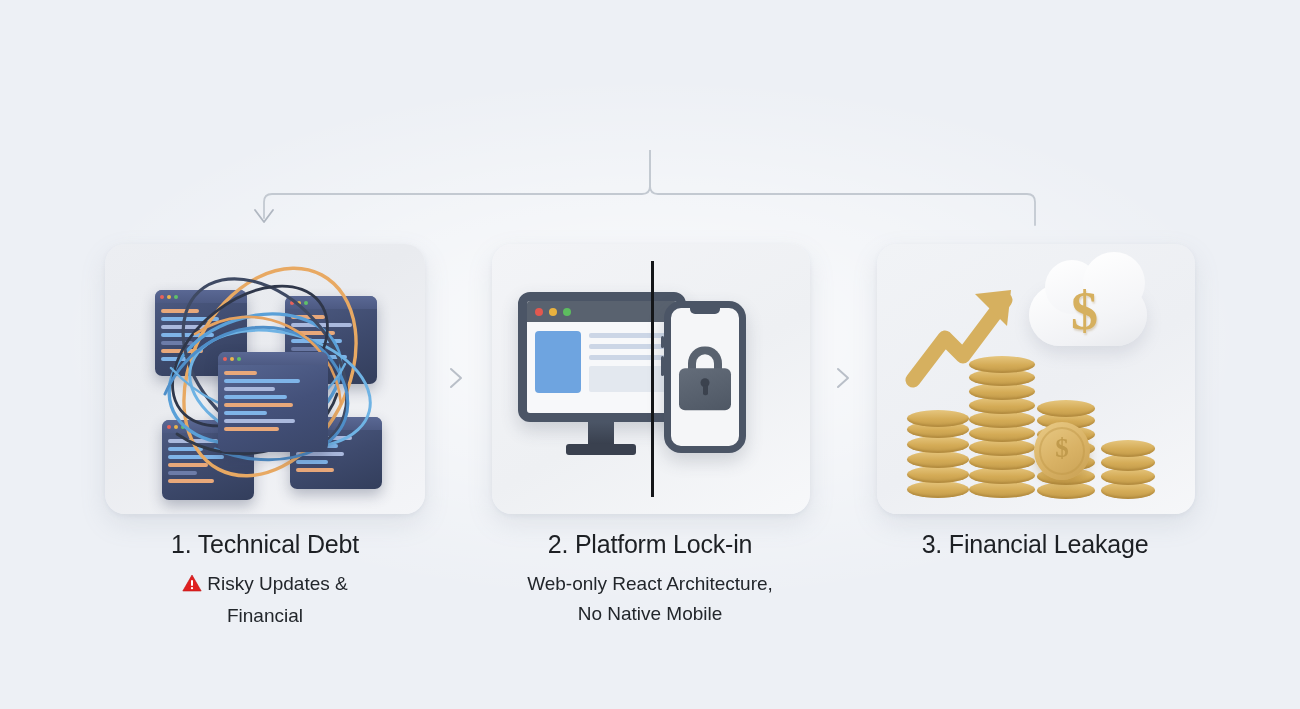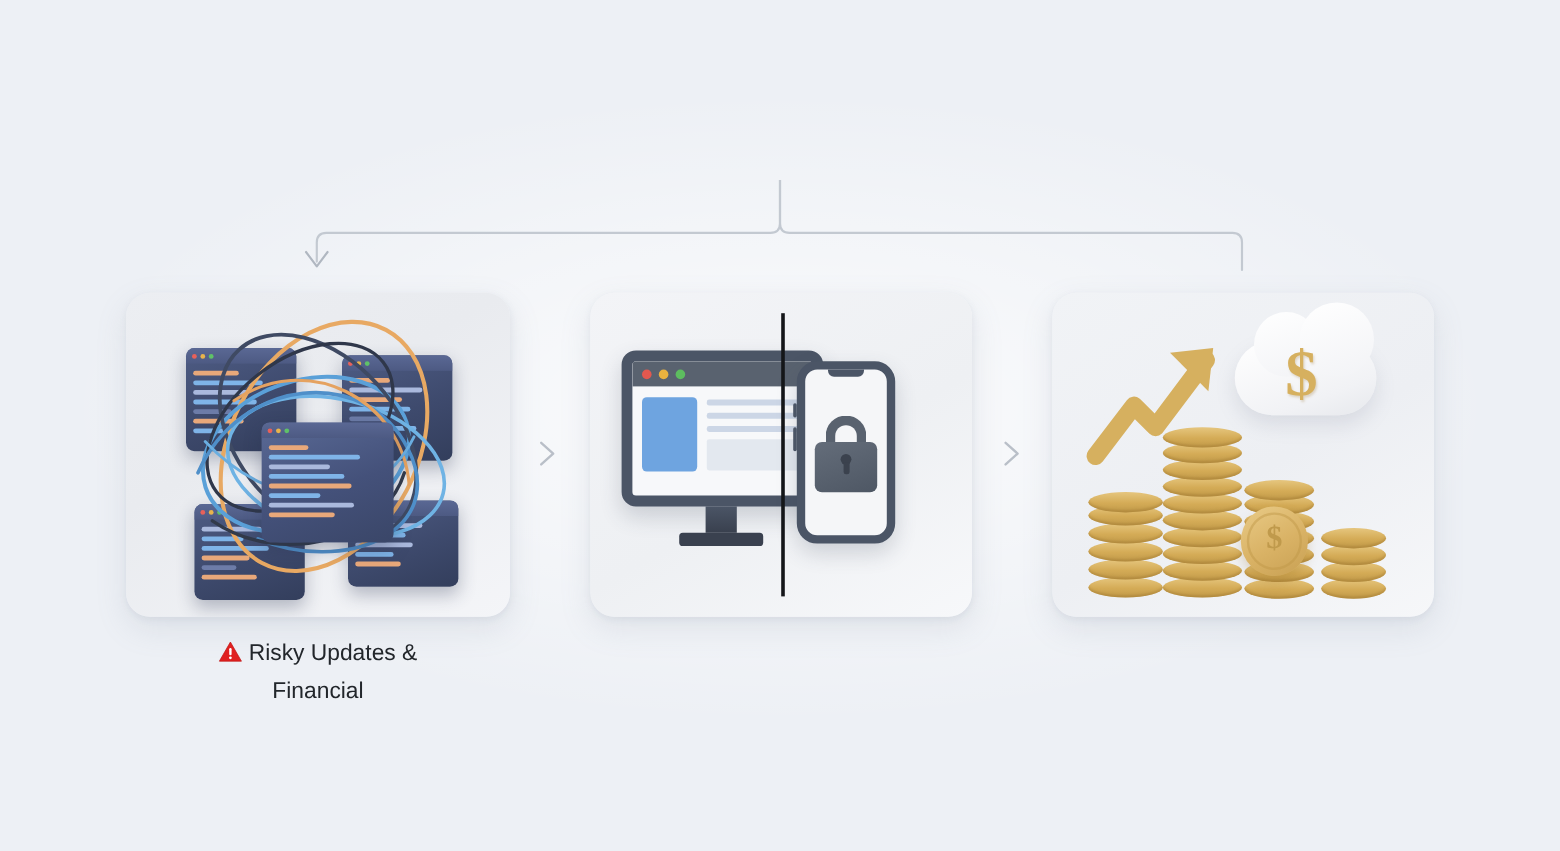--- a/index.html
+++ b/index.html
@@ -514,29 +514,38 @@
   </div>
 
   <svg class="chev chev-1" viewBox="0 0 32 32">
     <path d="M11 7 L21 16 L11 25" fill="none" stroke="#b9bfc8" stroke-width="2" stroke-linecap="round" stroke-linejoin="round"></path>
   </svg>
   <svg class="chev chev-2" viewBox="0 0 32 32">
     <path d="M11 7 L21 16 L11 25" fill="none" stroke="#b9bfc8" stroke-width="2" stroke-linecap="round" stroke-linejoin="round"></path>
   </svg>
 
   <div class="caption cap-1">
+    <div class="cap-title">1. Technical Debt</div>
     <div class="cap-sub">
       <span class="warn-icon">
         <svg width="20" height="18" viewBox="0 0 20 18">
           <path d="M10 1 L19.2 17 L0.8 17 Z" fill="#e02020" stroke="#c01414" stroke-width="0.6" stroke-linejoin="round"></path>
           <rect x="9" y="6" width="2" height="6" rx="1" fill="#ffffff"></rect>
           <circle cx="10" cy="14.2" r="1.15" fill="#ffffff"></circle>
         </svg>
       </span><span>Risky Updates &amp;</span><br>
       <span>Financial</span>
     </div>
   </div>
 
+  <div class="caption cap-2">
+    <div class="cap-title">2. Platform Lock-in</div>
+    <div class="cap-sub">
+      <span>Web-only React Architecture,</span><br>
+      <span>No Native Mobile</span>
+    </div>
+  </div>
 
   <div class="caption cap-3">
+    <div class="cap-title">3. Financial Leakage</div>
   </div>
 
 </div>
 
 </body></html>

